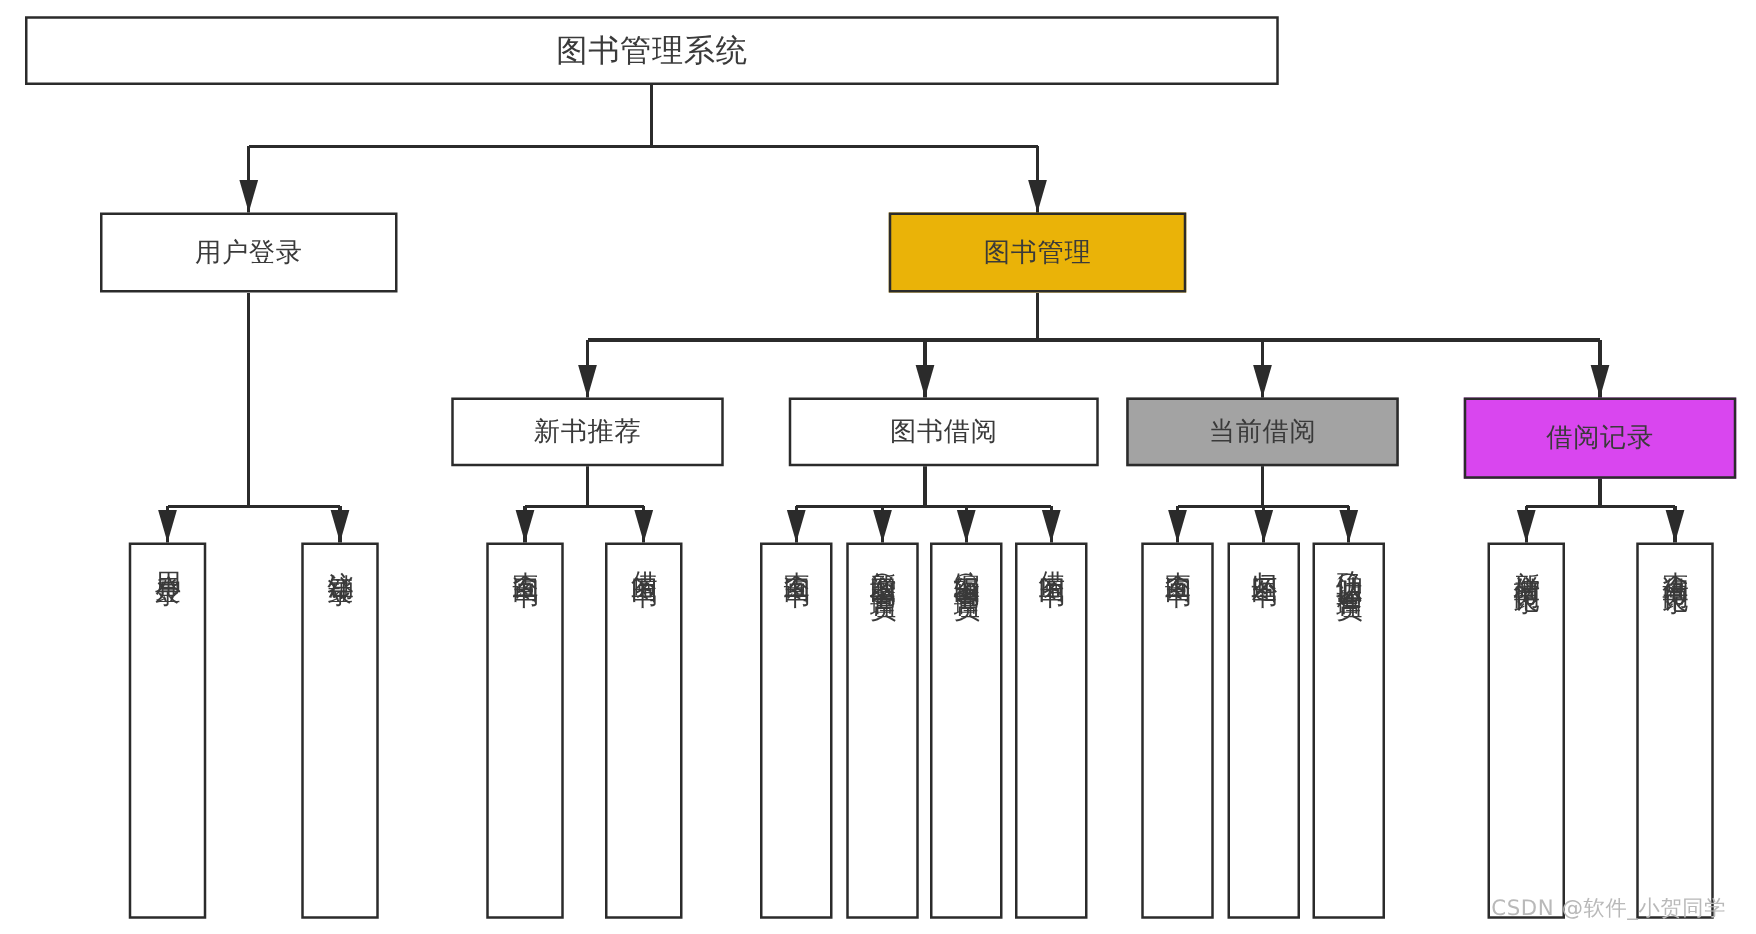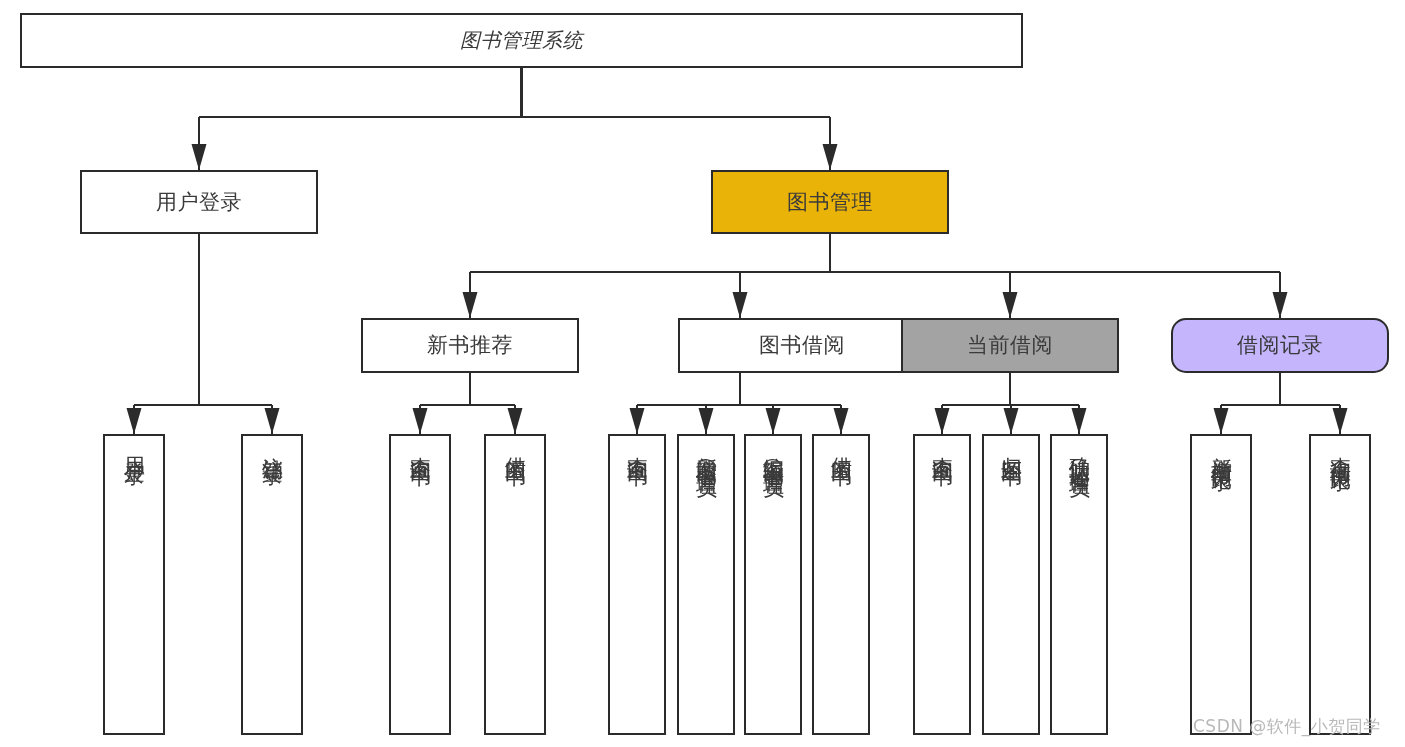--- a/index.html
+++ b/index.html
@@ -44,22 +44,21 @@
     letter-spacing: 0.5px;
     white-space: nowrap;
     text-align: center;
   }
   
   .node-box.horiz .node-label {
     font-size: 21px;
     writing-mode: horizontal-tb;
   }
   .node-box.horiz.title .node-label {
-    font-size: 20px;
-    font-style: italic;
+    font-size: 25px;
   }
   
   .node-box.vert {
     align-items: flex-start;
     justify-content: center;
     padding-top: 4px;
   }
   .node-box.vert .node-label {
     font-size: 21px;
     writing-mode: vertical-rl;
@@ -140,27 +139,27 @@
       </div>
       <div class="node-box horiz" style="left: 80px; top: 170px; width: 238px; height: 64px; border-color: rgb(43, 43, 43); background: rgb(255, 255, 255);">
         <span class="node-label" style="color: rgb(58, 58, 58);">用户登录</span>
       </div>
       <div class="node-box horiz" style="left: 711px; top: 170px; width: 238px; height: 64px; border-color: rgb(43, 43, 43); background: #eab308;">
         <span class="node-label" style="color: rgb(58, 58, 58);">图书管理</span>
       </div>
       <div class="node-box horiz" style="left: 361px; top: 318px; width: 218px; height: 55px; border-color: rgb(43, 43, 43); background: rgb(255, 255, 255);">
         <span class="node-label" style="color: rgb(58, 58, 58);">新书推荐</span>
       </div>
-      <div class="node-box horiz" style="left: 631px; top: 318px; width: 248px; height: 55px; border-color: rgb(43, 43, 43); background: rgb(255, 255, 255); margin-left: 47px;">
+      <div class="node-box horiz" style="left: 631px; top: 318px; width: 248px; height: 55px; border-color: rgb(43, 43, 43); background: rgb(255, 255, 255);">
         <span class="node-label" style="color: rgb(58, 58, 58);">图书借阅</span>
       </div>
       <div class="node-box horiz" style="left: 901px; top: 318px; width: 218px; height: 55px; border-color: rgb(43, 43, 43); background: #a3a3a3;">
         <span class="node-label" style="color: rgb(58, 58, 58);">当前借阅</span>
       </div>
-      <div class="node-box horiz" style="left: 1171px; top: 318px; width: 218px; height: 55px; border-color: rgb(43, 43, 43); background: #c4b5fd; border-radius: 15px;">
+      <div class="node-box horiz" style="left: 1171px; top: 318px; width: 218px; height: 65px; border-color: rgb(43, 43, 43); background: #d946ef;">
         <span class="node-label" style="color: rgb(58, 58, 58);">借阅记录</span>
       </div>
       <div class="node-box vert" style="left: 103px; top: 434px; width: 62px; height: 301px; border-color: rgb(43, 43, 43); background: rgb(255, 255, 255);">
         <span class="node-label" style="color: rgb(58, 58, 58);">用户登录</span>
       </div>
       <div class="node-box vert" style="left: 241px; top: 434px; width: 62px; height: 301px; border-color: rgb(43, 43, 43); background: rgb(255, 255, 255);">
         <span class="node-label" style="color: rgb(58, 58, 58);">注销登录</span>
       </div>
       <div class="node-box vert" style="left: 389px; top: 434px; width: 62px; height: 301px; border-color: rgb(43, 43, 43); background: rgb(255, 255, 255);">
         <span class="node-label" style="color: rgb(58, 58, 58);">查询图书</span>

